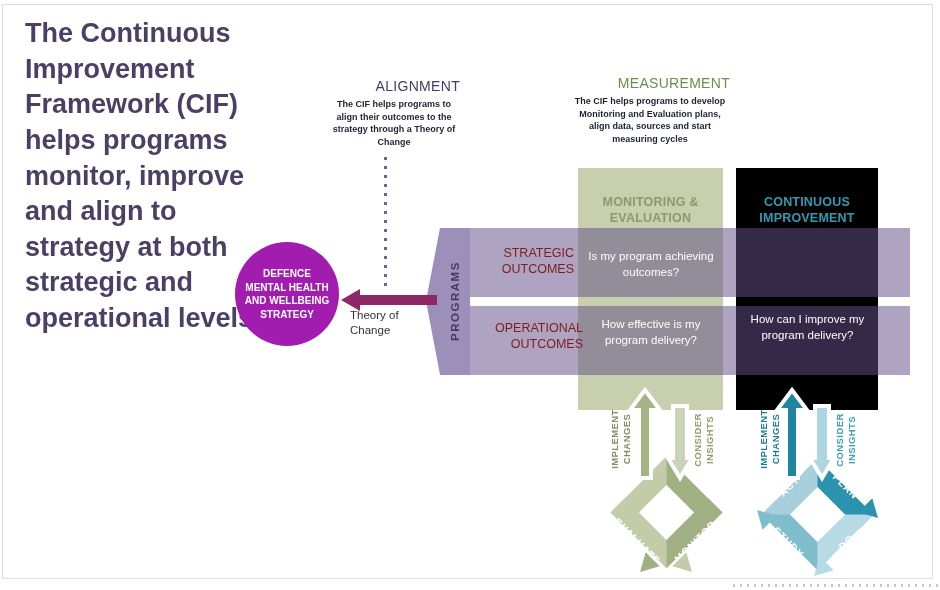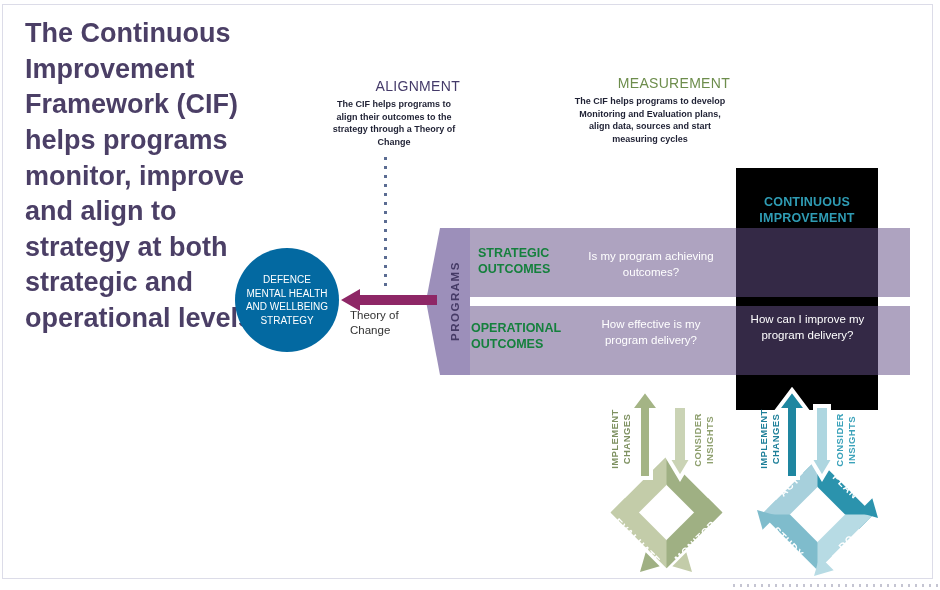--- a/index.html
+++ b/index.html
@@ -17,39 +17,39 @@
   .head-align{left:328px;top:78px;width:132px;}
   .head-align h2{color:#443a69;}
   .head-meas{left:570px;top:75px;width:160px;}
   .head-meas h2{color:#6d8d4c;}
   .head-impr{left:736px;top:84px;width:162px;}
   .head-impr h2{color:#12a0bf;}
 
   .dotted-v{left:384px;top:157px;width:3px;height:133px;
     background:repeating-linear-gradient(to bottom,#5b6c92 0 2.5px,transparent 2.5px 9px);}
 
-  .circle{left:235px;top:248px;width:104px;height:104px;border-radius:50%;background:#0369a1;
+  .circle{left:235px;top:242px;width:104px;height:104px;border-radius:50%;background:#a21caf;
     display:flex;align-items:center;justify-content:center;text-align:center;
-    color:#fff;font-weight:400;font-size:10px;line-height:1.35;padding:0;box-sizing:border-box;}
+    color:#fff;font-weight:700;font-size:10px;line-height:1.35;padding:0;box-sizing:border-box;}
   .circle span{display:block;width:88px;}
 
   .theory-label{left:350px;top:308px;width:92px;font-size:11.5px;color:#333;line-height:1.3;}
 
   .box{box-sizing:border-box;}
   .me-box{left:578px;top:168px;width:145px;height:242px;background:#c7cfae;}
   .ci-box{left:736px;top:168px;width:142px;height:242px;background:#000000;}
   .box-title{margin:26px auto 0;width:126px;text-align:center;font-weight:700;font-size:12.5px;line-height:1.3;letter-spacing:.2px;}
   .me-box .box-title{color:#8a9c66;}
   .ci-box .box-title{color:#2f9cb4;}
 
   .band{left:470px;width:440px;height:69px;background:rgba(100,79,134,0.52);}
   .band1{top:228px;}
   .band2{top:306px;}
 
-  .row-label{font-weight:700;font-size:12.5px;color:#15803d;text-align:left;line-height:1.3;}
+  .row-label{font-weight:400;font-size:12.5px;color:#7f1d1d;text-align:right;line-height:1.3;}
   .rl1{left:478px;top:245px;width:96px;}
   .rl2{left:471px;top:320px;width:112px;}
 
   .q{color:#fff;font-size:11.5px;line-height:1.35;text-align:center;}
   .q1{left:582px;top:249px;width:138px;}
   .q2{left:741px;top:241px;width:133px;}
   .q3{left:582px;top:317px;width:138px;}
   .q4{left:741px;top:312px;width:133px;}
 
   .programs-label{left:405px;top:292px;width:100px;height:18px;display:flex;align-items:center;justify-content:center;
@@ -92,20 +92,23 @@
   </div>
 
   <div class="abs dotted-v"></div>
 
   <div class="abs circle">
     <span>DEFENCE MENTAL HEALTH AND WELLBEING STRATEGY</span>
   </div>
 
   <div class="abs theory-label">Theory of Change</div>
 
+  <div class="abs box me-box">
+    <div class="box-title">MONITORING &amp; EVALUATION</div>
+  </div>
   <div class="abs box ci-box">
     <div class="box-title">CONTINUOUS IMPROVEMENT</div>
   </div>
 
   <svg class="layer">
     <polygon points="440,228 470,228 470,375 440,375 426,301" fill="#9c8fba"></polygon>
     <polygon points="341,300 360,289 360,295 437,295 437,305 360,305 360,311" fill="#8e2766"></polygon>
   </svg>
 
   <div class="abs band band1"></div>

